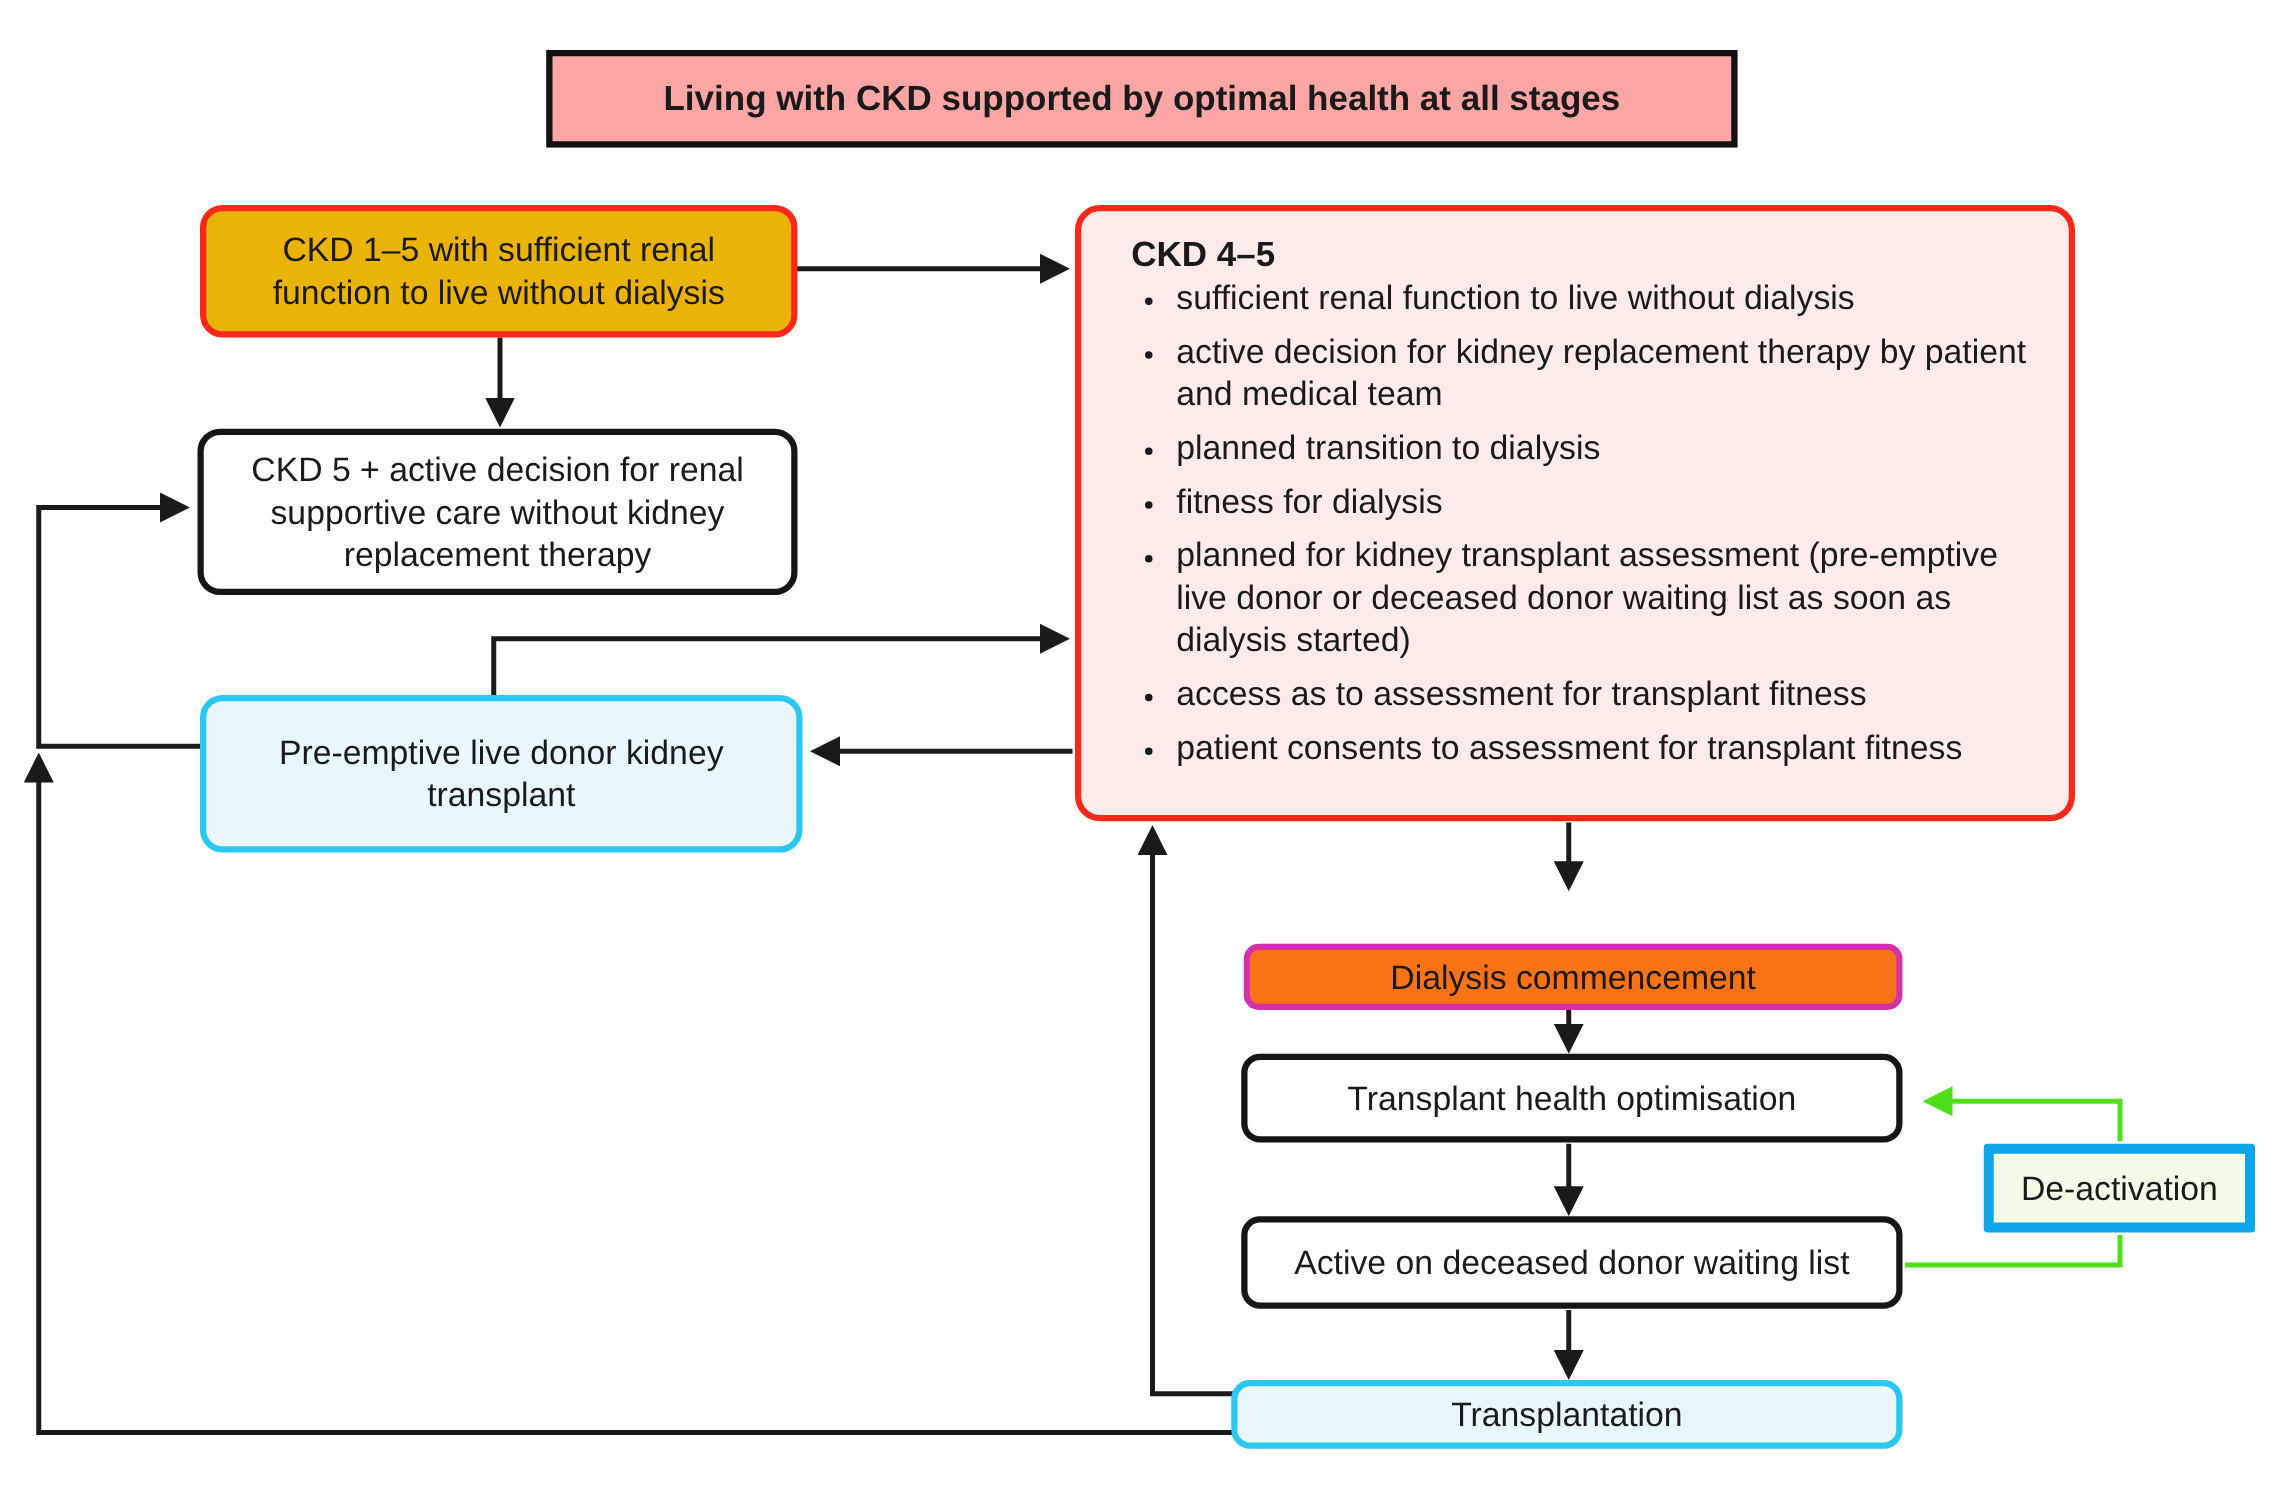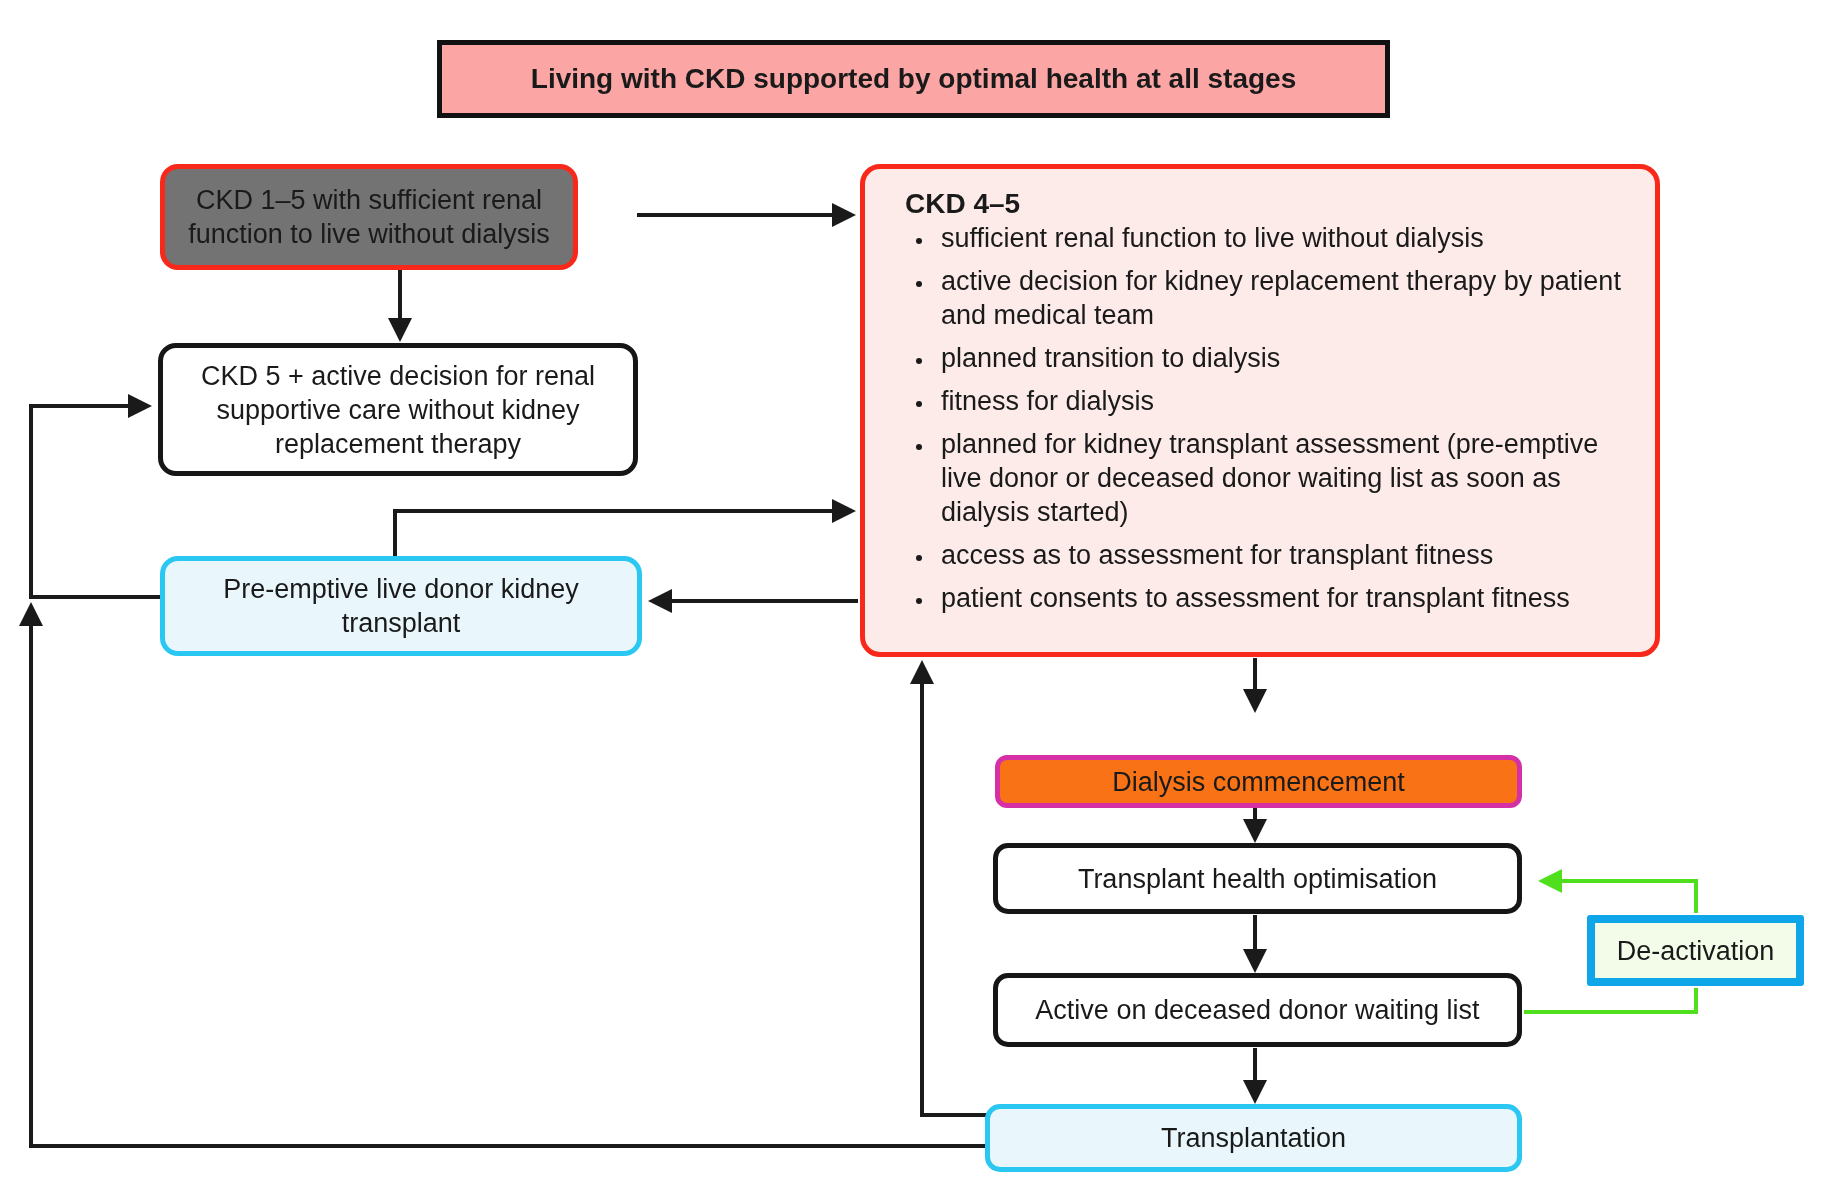--- a/index.html
+++ b/index.html
@@ -27,32 +27,32 @@
     font-size: 27px;
     line-height: 34px;
   }
   .title-box {
     left: 437px; top: 40px; width: 953px; height: 78px;
     border: 5px solid #111111;
     font-weight: bold;
     font-size: 28px;
   }
   .ckd15-box {
-    left: 160px; top: 164px; width: 418px; height: 106px;
+    left: 160px; top: 164px; width: 478px; height: 106px;
     border: 5px solid #f8291a; border-radius: 18px;
-    background: #737373;
+    background: #eab308;
   }
   .ckd5-box {
     left: 158px; top: 343px; width: 480px; height: 133px;
     border: 5px solid #161616; border-radius: 18px;
     background: #ffffff;
     text-align: center;
   }
   .preemptive-box {
-    left: 160px; top: 556px; width: 482px; height: 100px;
+    left: 160px; top: 556px; width: 482px; height: 126px;
     border: 5px solid #29c7f2; border-radius: 18px;
     background: #e9f7fd;
   }
   .ckd45-box {
     left: 860px; top: 164px; width: 800px; height: 493px;
     border: 5px solid #f8291a; border-radius: 20px;
     background: #fcebe8;
     display: block;
     text-align: left;
     padding: 18px 22px 16px 22px;
@@ -81,21 +81,21 @@
     left: 993px; top: 843px; width: 529px; height: 71px;
     border: 5px solid #161616; border-radius: 15px;
     background: #ffffff;
   }
   .active-box {
     left: 993px; top: 973px; width: 529px; height: 74px;
     border: 5px solid #161616; border-radius: 15px;
     background: #ffffff;
   }
   .transplantation-box {
-    left: 985px; top: 1104px; width: 537px; height: 68px;
+    left: 985px; top: 1104px; width: 537px; height: 55px;
     border: 5px solid #29c7f2; border-radius: 15px;
     background: #e9f7fd;
   }
   .deactivation-box {
     left: 1587px; top: 915px; width: 217px; height: 71px;
     border: 8px solid #0ea5e9; border-radius: 3px;
     background: #f2fce8;
   }
   .pad { padding: 0 14px; }
 </style>

